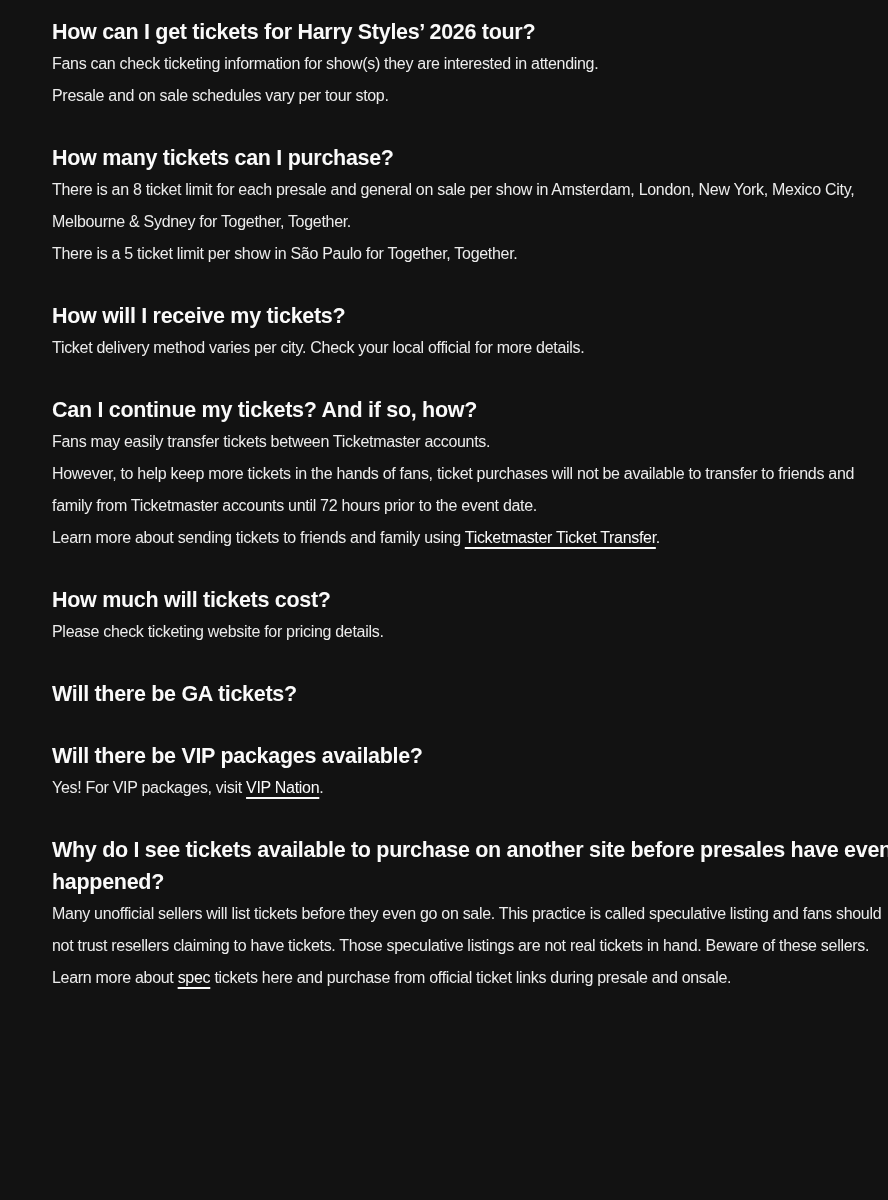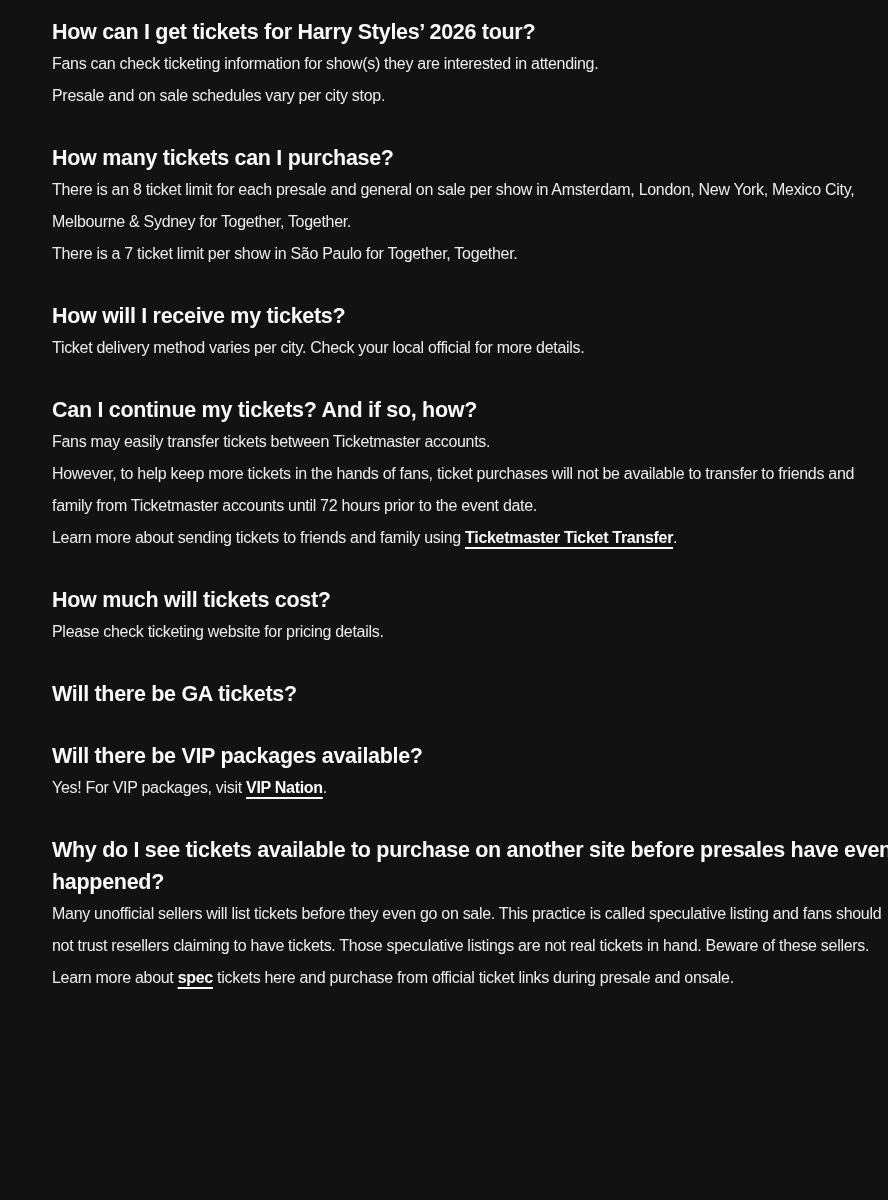--- a/index.html
+++ b/index.html
@@ -34,41 +34,41 @@
   .answer-paragraph{
     margin:0;
     font-size:16px;
     line-height:32px;
     font-weight:400;
     letter-spacing:-0.3px;
     color:var(--body-text);
   }
   .inline-link{
     color:var(--heading-text);
-    font-weight:700;
+    font-weight:400;
     text-decoration:underline;
     text-decoration-thickness:2px;
     text-underline-offset:4px;
     cursor:pointer;
   }
 </style>
 </head>
 <body>
 
 <main class="page">
   <div id="faq-container">
       <section class="faq-section">
         <h2 class="question">How can I get tickets for Harry Styles’ 2026 tour?</h2>
         <p class="answer-paragraph"><span>Fans can check ticketing information for show(s) they are interested in attending.</span></p>
-        <p class="answer-paragraph"><span>Presale and on sale schedules vary per city stop.</span></p>
+        <p class="answer-paragraph"><span>Presale and on sale schedules vary per tour stop.</span></p>
       </section>
       <section class="faq-section">
         <h2 class="question">How many tickets can I purchase?</h2>
         <p class="answer-paragraph"><span>There is an 8 ticket limit for each presale and general on sale per show in Amsterdam, London, New York, Mexico City, Melbourne &amp; Sydney for Together, Together.</span></p>
-        <p class="answer-paragraph"><span>There is a 7 ticket limit per show in São Paulo for Together, Together.</span></p>
+        <p class="answer-paragraph"><span>There is a 5 ticket limit per show in São Paulo for Together, Together.</span></p>
       </section>
       <section class="faq-section">
         <h2 class="question">How will I receive my tickets?</h2>
         <p class="answer-paragraph"><span>Ticket delivery method varies per city. Check your local official for more details.</span></p>
       </section>
       <section class="faq-section">
         <h2 class="question">Can I continue my tickets? And if so, how?</h2>
         <p class="answer-paragraph"><span>Fans may easily transfer tickets between Ticketmaster accounts.</span></p>
         <p class="answer-paragraph"><span>However, to help keep more tickets in the hands of fans, ticket purchases will not be available to transfer to friends and family from Ticketmaster accounts until 72 hours prior to the event date.</span></p>
         <p class="answer-paragraph"><span>Learn more about sending tickets to friends and family using </span><a class="inline-link">Ticketmaster Ticket Transfer</a><span>.</span></p>

